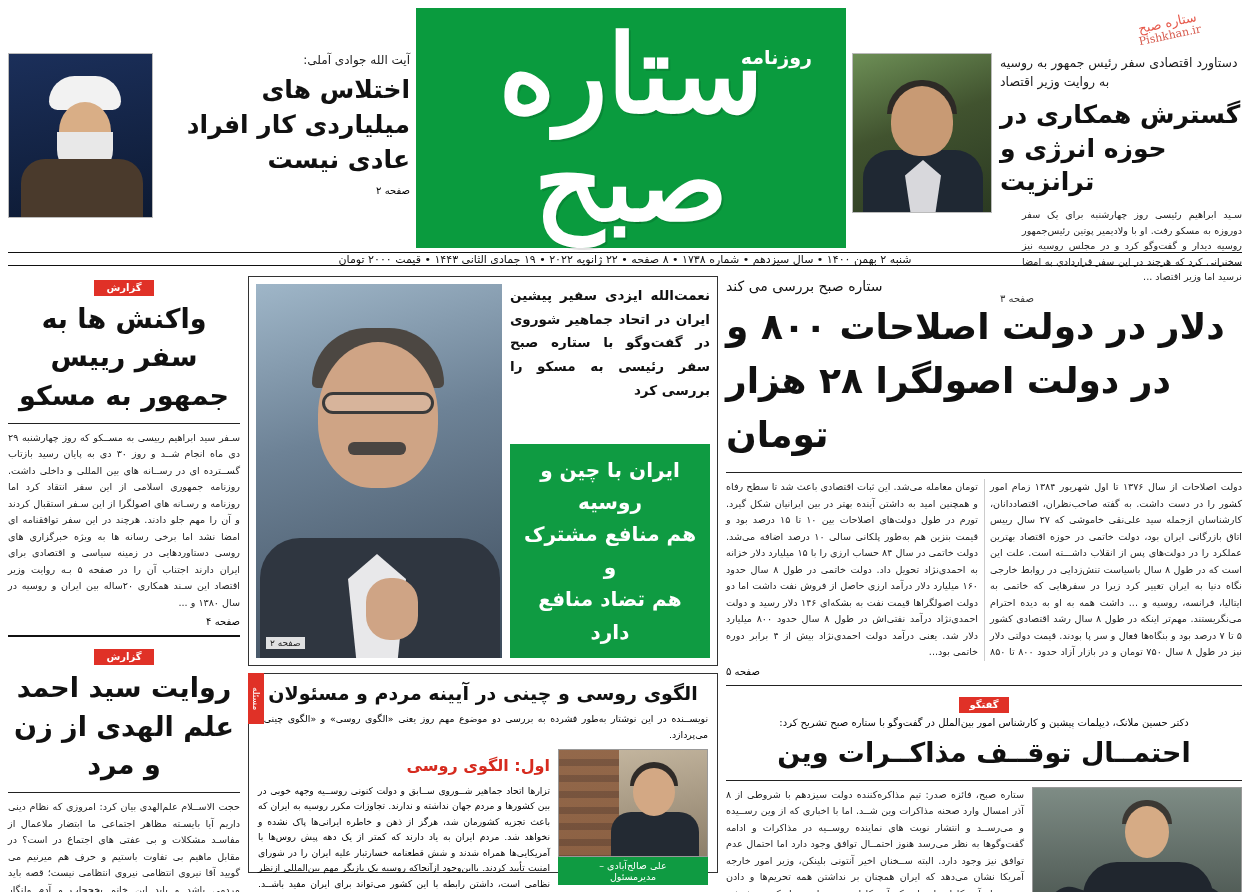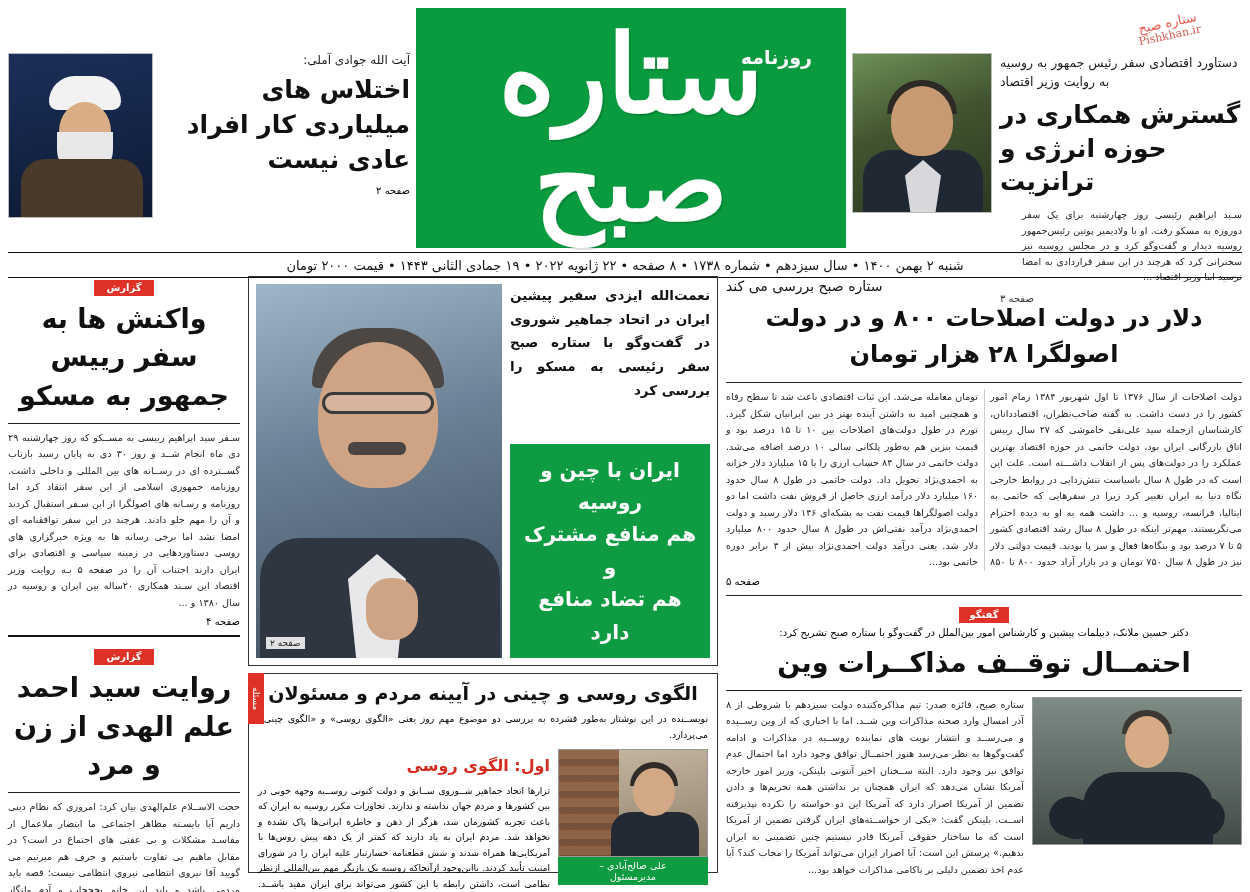--- a/index.html
+++ b/index.html
@@ -197,27 +197,27 @@
     pointer-events: none;
     line-height: 1.1;
     text-align: center;
   }
   .watermark .w2 { font-size: 11px; color: #cf3b2c; }
 
   
   .datebar {
     position: absolute;
     top: 252px; left: 8px; right: 8px;
-    height: 26px;
+    height: 14px;
     border-top: 1px solid #111;
     border-bottom: 1px solid #111;
     display: flex;
     align-items: center;
     justify-content: center;
-    font-size: 13px;
+    font-size: 11px;
     color: #111;
     letter-spacing: .2px;
   }
 
   
   .grid {
     position: absolute;
     top: 276px; left: 8px; right: 8px; bottom: 6px;
     display: flex;
     flex-direction: row-reverse;
@@ -241,25 +241,25 @@
   h1.hl {
     margin: 0 0 8px 0;
     font-size: 27px;
     line-height: 1.42;
     font-weight: bold;
     color: #111;
     text-align: center;
   }
   h1.hl-xl {
     margin: 0 0 10px 0;
-    font-size: 24px;
+    font-size: 36px;
     line-height: 1.5;
     font-weight: bold;
     color: #111;
-    text-align: center;
+    text-align: left;
   }
   p.body {
     margin: 0;
     font-size: 9.6px;
     line-height: 1.72;
     color: #1c1c1c;
     text-align: justify;
   }
   .pagetag-r { text-align: right; font-size: 10px; margin-top: 5px; }
   .pagetag-l { text-align: left; font-size: 10px; margin-top: 5px; }

